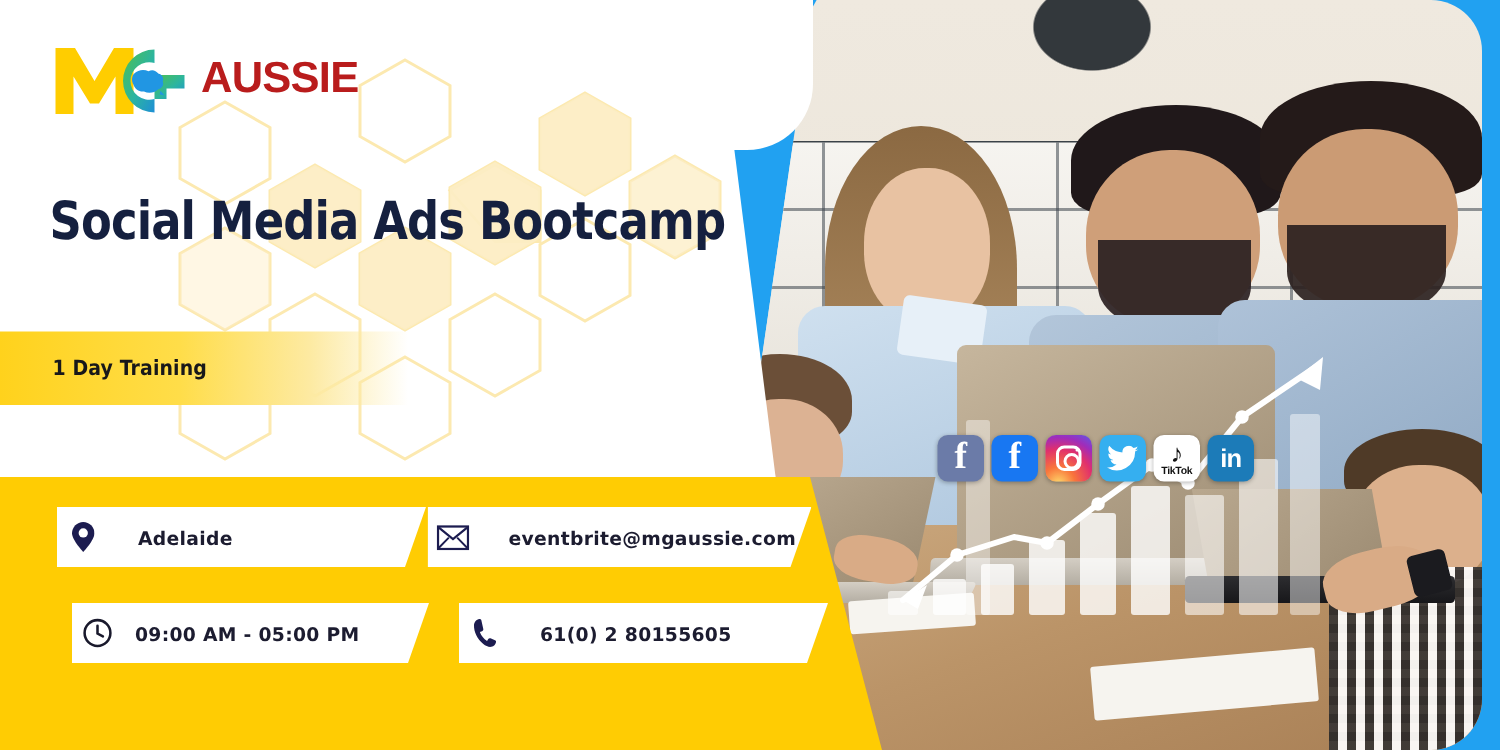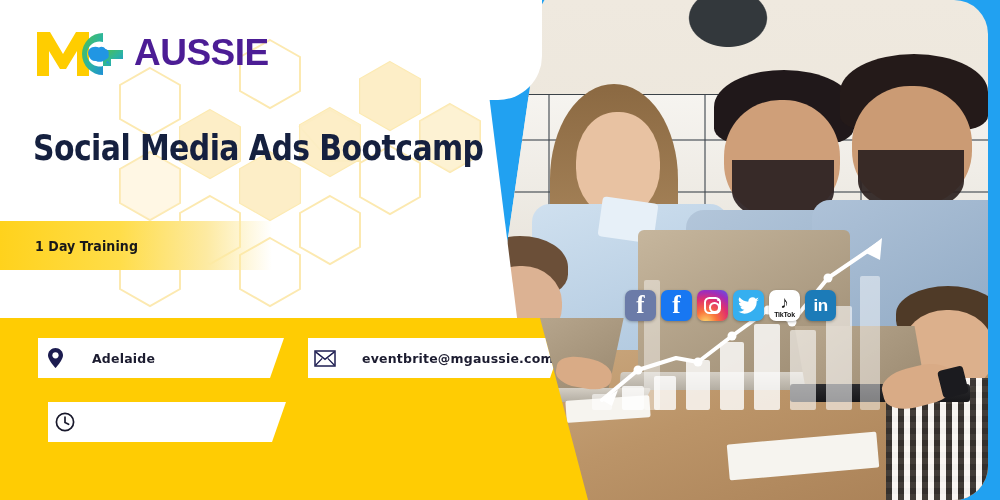--- a/index.html
+++ b/index.html
@@ -182,21 +182,21 @@
   
   #hex-layer {
     position:absolute; left:0; top:0; width:500px; height:330px; z-index:4;
     pointer-events:none;
   }
 
   
   #logo { position:absolute; left:33px; top:24px; height:56px; display:flex; align-items:center; z-index:6; }
   #logo svg { display:block; }
   #logo-word {
-    font-size:37px; font-weight:bold; color:#4c1d95; letter-spacing:-0.5px;
+    font-size:29px; font-weight:bold; color:#b91c1c; letter-spacing:-0.5px;
     margin-left:-3px; line-height:1;
   }
 
   
   #title {
     position:absolute; left:33px; top:128px; z-index:6;
     font-family:"DejaVu Sans Condensed","Liberation Sans Narrow","Liberation Sans", sans-serif;
     font-size:35px; font-weight:bold; color:#15203f; letter-spacing:-0.6px;
     transform:scaleX(0.95); transform-origin:left center;
     white-space:nowrap;
@@ -229,21 +229,21 @@
     clip-path: polygon(0 0, 100% 0, calc(100% - 14px) 100%, 0 100%);
   }
   .chip .ico { width:34px; display:flex; align-items:center; justify-content:center; flex:0 0 34px; }
   .chip .ico svg { display:block; }
   .chip .txt {
     font-family:"DejaVu Sans","Liberation Sans", sans-serif;
     font-size:12.5px; font-weight:bold; color:#1c1c30; letter-spacing:0.2px;
     white-space:nowrap;
   }
   #chip-location { left:38px;  top:20px;  width:246px; }
-  #chip-email    { left:308px; top:20px;  width:256px; }
+  #chip-email    { left:285px; top:20px;  width:256px; }
   #chip-time     { left:48px;  top:84px;  width:238px; }
   #chip-phone    { left:306px; top:84px;  width:246px; }
   #chip-location .txt { margin-left:20px; }
   #chip-email .txt { margin-left:20px; }
   #chip-time .txt { margin-left:8px; }
   #chip-phone .txt { margin-left:20px; }
 </style>
 </head>
 <body>
 
@@ -451,17 +451,28 @@
       <span class="txt">eventbrite@mgaussie.com</span>
     </div>
 
     <div class="chip" id="chip-time">
       <span class="ico">
         <svg width="20" height="20" viewBox="0 0 20 20">
           <circle cx="10" cy="10" r="8.6" fill="none" stroke="#19192c" stroke-width="1.7"></circle>
           <path d="M10 5.2 L10 10.4 L13.6 12.3" fill="none" stroke="#19192c" stroke-width="1.7" stroke-linecap="round"></path>
         </svg>
       </span>
+      <span class="txt">09:00 AM - 05:00 PM</span>
     </div>
 
+    <div class="chip" id="chip-phone">
+      <span class="ico">
+        <svg width="16" height="20" viewBox="0 0 16 20">
+          <path d="M4.6 0.6C2.6 0.9 1.1 2.6 1 4.7c-0.2 4.6 2.3 9.6 6.2 12.6 1.6 1.3 3.6 2.2 5.4 1.9
+                   1.6-0.3 2.8-1.6 3.1-3.2 0.1-0.6-0.2-1-0.7-1.2l-3-1.3c-0.6-0.2-1.2 0-1.5 0.5l-0.8 1.3
+                   c-2.2-1.4-3.9-3.5-4.8-6l1.5-0.5c0.6-0.2 0.9-0.8 0.8-1.4L5.9 1.5C5.8 0.9 5.2 0.5 4.6 0.6Z" fill="#1C1C50"></path>
+        </svg>
+      </span>
+      <span class="txt">61(0) 2 80155605</span>
+    </div>
   </div>
 
 </div>
 
 </body></html>

